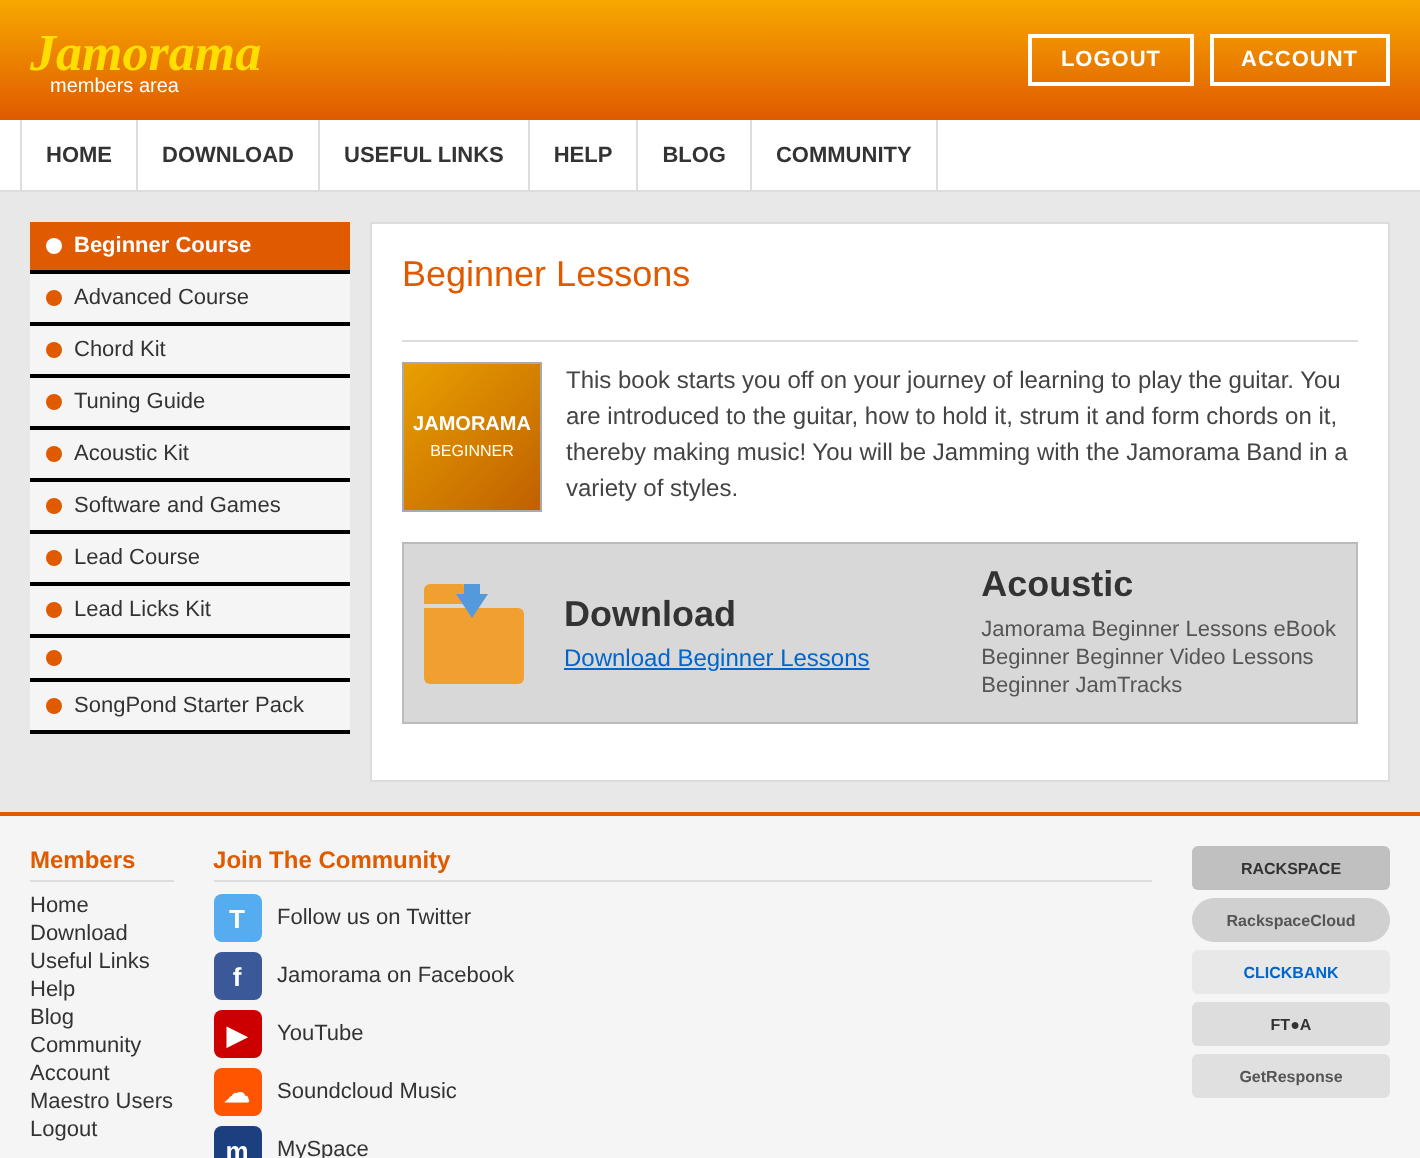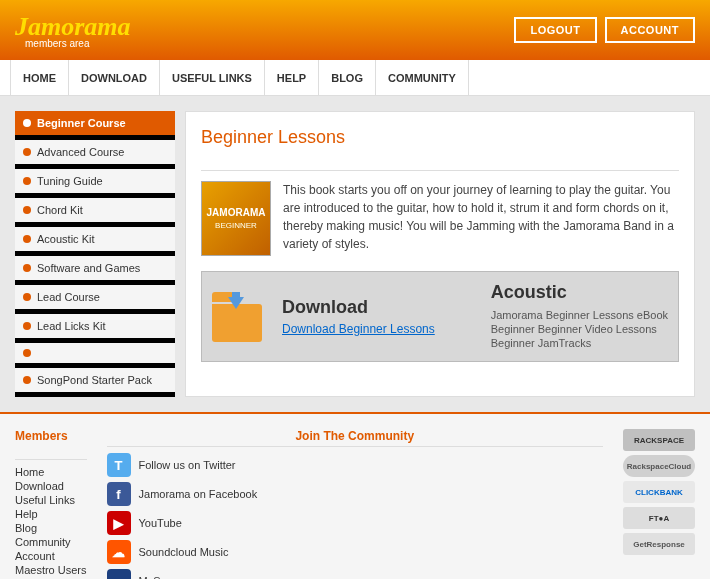--- a/index.html
+++ b/index.html
@@ -67,21 +67,21 @@
       flex-shrink: 0;
     }
     .sidebar-item {
       display: flex;
       align-items: center;
       padding: 6px 8px;
       cursor: pointer;
       font-size: 11px;
       color: #333;
       background: #f5f5f5;
-      border-bottom: 5px solid #000000;
+      border-bottom: 2px solid #000000;
     }
     .sidebar-item.active { background: #e05a00; color: #fff; font-weight: bold; }
     .sidebar-dot {
       width: 8px;
       height: 8px;
       border-radius: 50%;
       background: #e05a00;
       margin-right: 6px;
       flex-shrink: 0;
     }
@@ -189,25 +189,25 @@
 
     
     #footer {
       background: #f5f5f5;
       border-top: 2px solid #e05a00;
       padding: 15px;
       display: flex;
       gap: 20px;
     }
     #footer-members { min-width: 70px; }
-    #footer-members h4 { font-size: 12px; font-weight: bold; color: #e05a00; margin-bottom: 6px; border-bottom: 1px solid #ddd; padding-bottom: 16px; }
+    #footer-members h4 { font-size: 12px; font-weight: bold; color: #e05a00; margin-bottom: 6px; border-bottom: 1px solid #ddd; padding-bottom: 3px; }
     .footer-link { font-size: 11px; color: #333; cursor: pointer; margin-bottom: 2px; }
 
     #footer-community { flex: 1; }
-    #footer-community h4 { font-size: 12px; font-weight: bold; color: #e05a00; margin-bottom: 6px; border-bottom: 1px solid #ddd; padding-bottom: 3px; text-align: center; }
+    #footer-community h4 { font-size: 12px; font-weight: bold; color: #e05a00; margin-bottom: 6px; border-bottom: 1px solid #ddd; padding-bottom: 3px; }
     .social-item {
       display: flex;
       align-items: center;
       gap: 8px;
       margin-bottom: 5px;
       cursor: pointer;
       font-size: 11px;
       color: #333;
     }
     .social-icon {
@@ -223,21 +223,21 @@
       flex-shrink: 0;
     }
     .twitter-icon { background: #55acee; }
     .facebook-icon { background: #3b5998; }
     .youtube-icon { background: #cc0000; }
     .soundcloud-icon { background: #ff5500; }
     .myspace-icon { background: #1c3f7f; }
 
     #footer-badges { display: flex; flex-direction: column; gap: 4px; align-items: flex-end; margin-left: auto; }
     .badge {
-      width: 72px;
+      width: 99px;
       height: 22px;
       background: #ccc;
       border-radius: 3px;
       display: flex;
       align-items: center;
       justify-content: center;
       font-size: 8px;
       color: #555;
       font-weight: bold;
     }
@@ -278,25 +278,25 @@
     <div class="sidebar-item active">
       <div class="sidebar-dot"></div>
       <span>Beginner Course</span>
     </div>
     <div class="sidebar-item">
       <div class="sidebar-dot"></div>
       <span>Advanced Course</span>
     </div>
     <div class="sidebar-item">
       <div class="sidebar-dot"></div>
+      <span>Chord Kit</span>
+    </div>
+    <div class="sidebar-item">
+      <div class="sidebar-dot"></div>
       <span>Tuning Guide</span>
-    </div>
-    <div class="sidebar-item">
-      <div class="sidebar-dot"></div>
-      <span>Chord Kit</span>
     </div>
     <div class="sidebar-item">
       <div class="sidebar-dot"></div>
       <span>Acoustic Kit</span>
     </div>
     <div class="sidebar-item">
       <div class="sidebar-dot"></div>
       <span>Software and Games</span>
     </div>
     <div class="sidebar-item">

